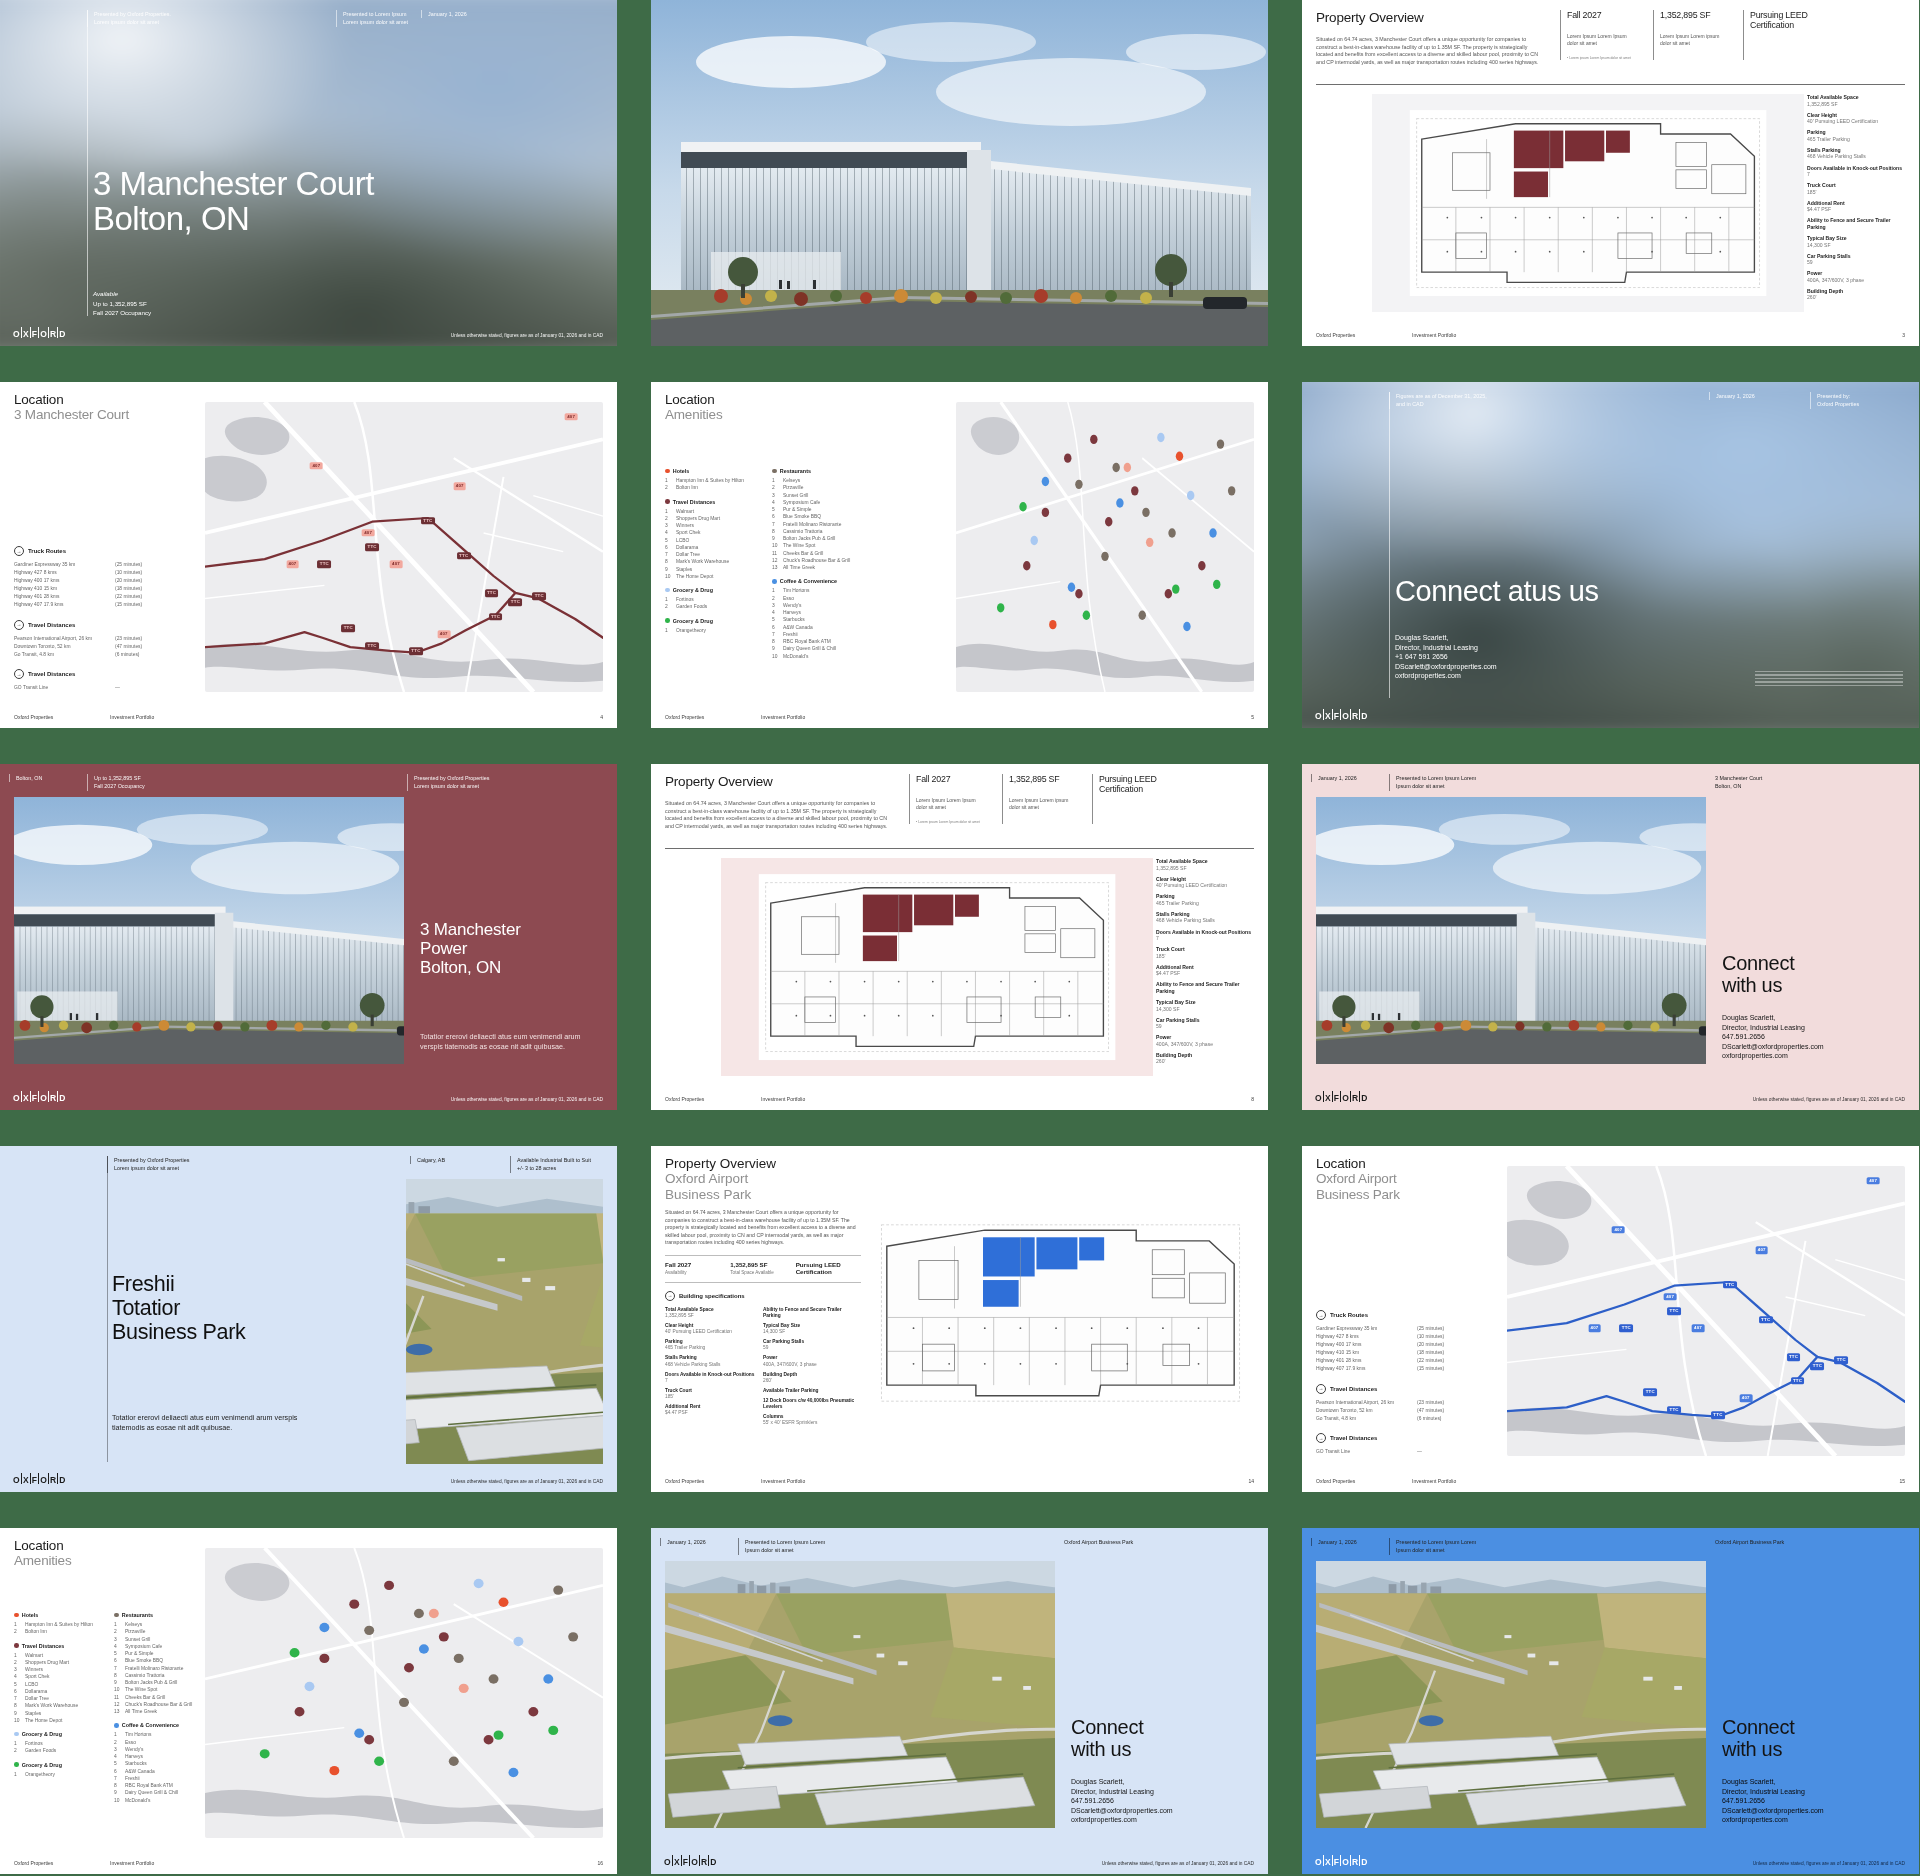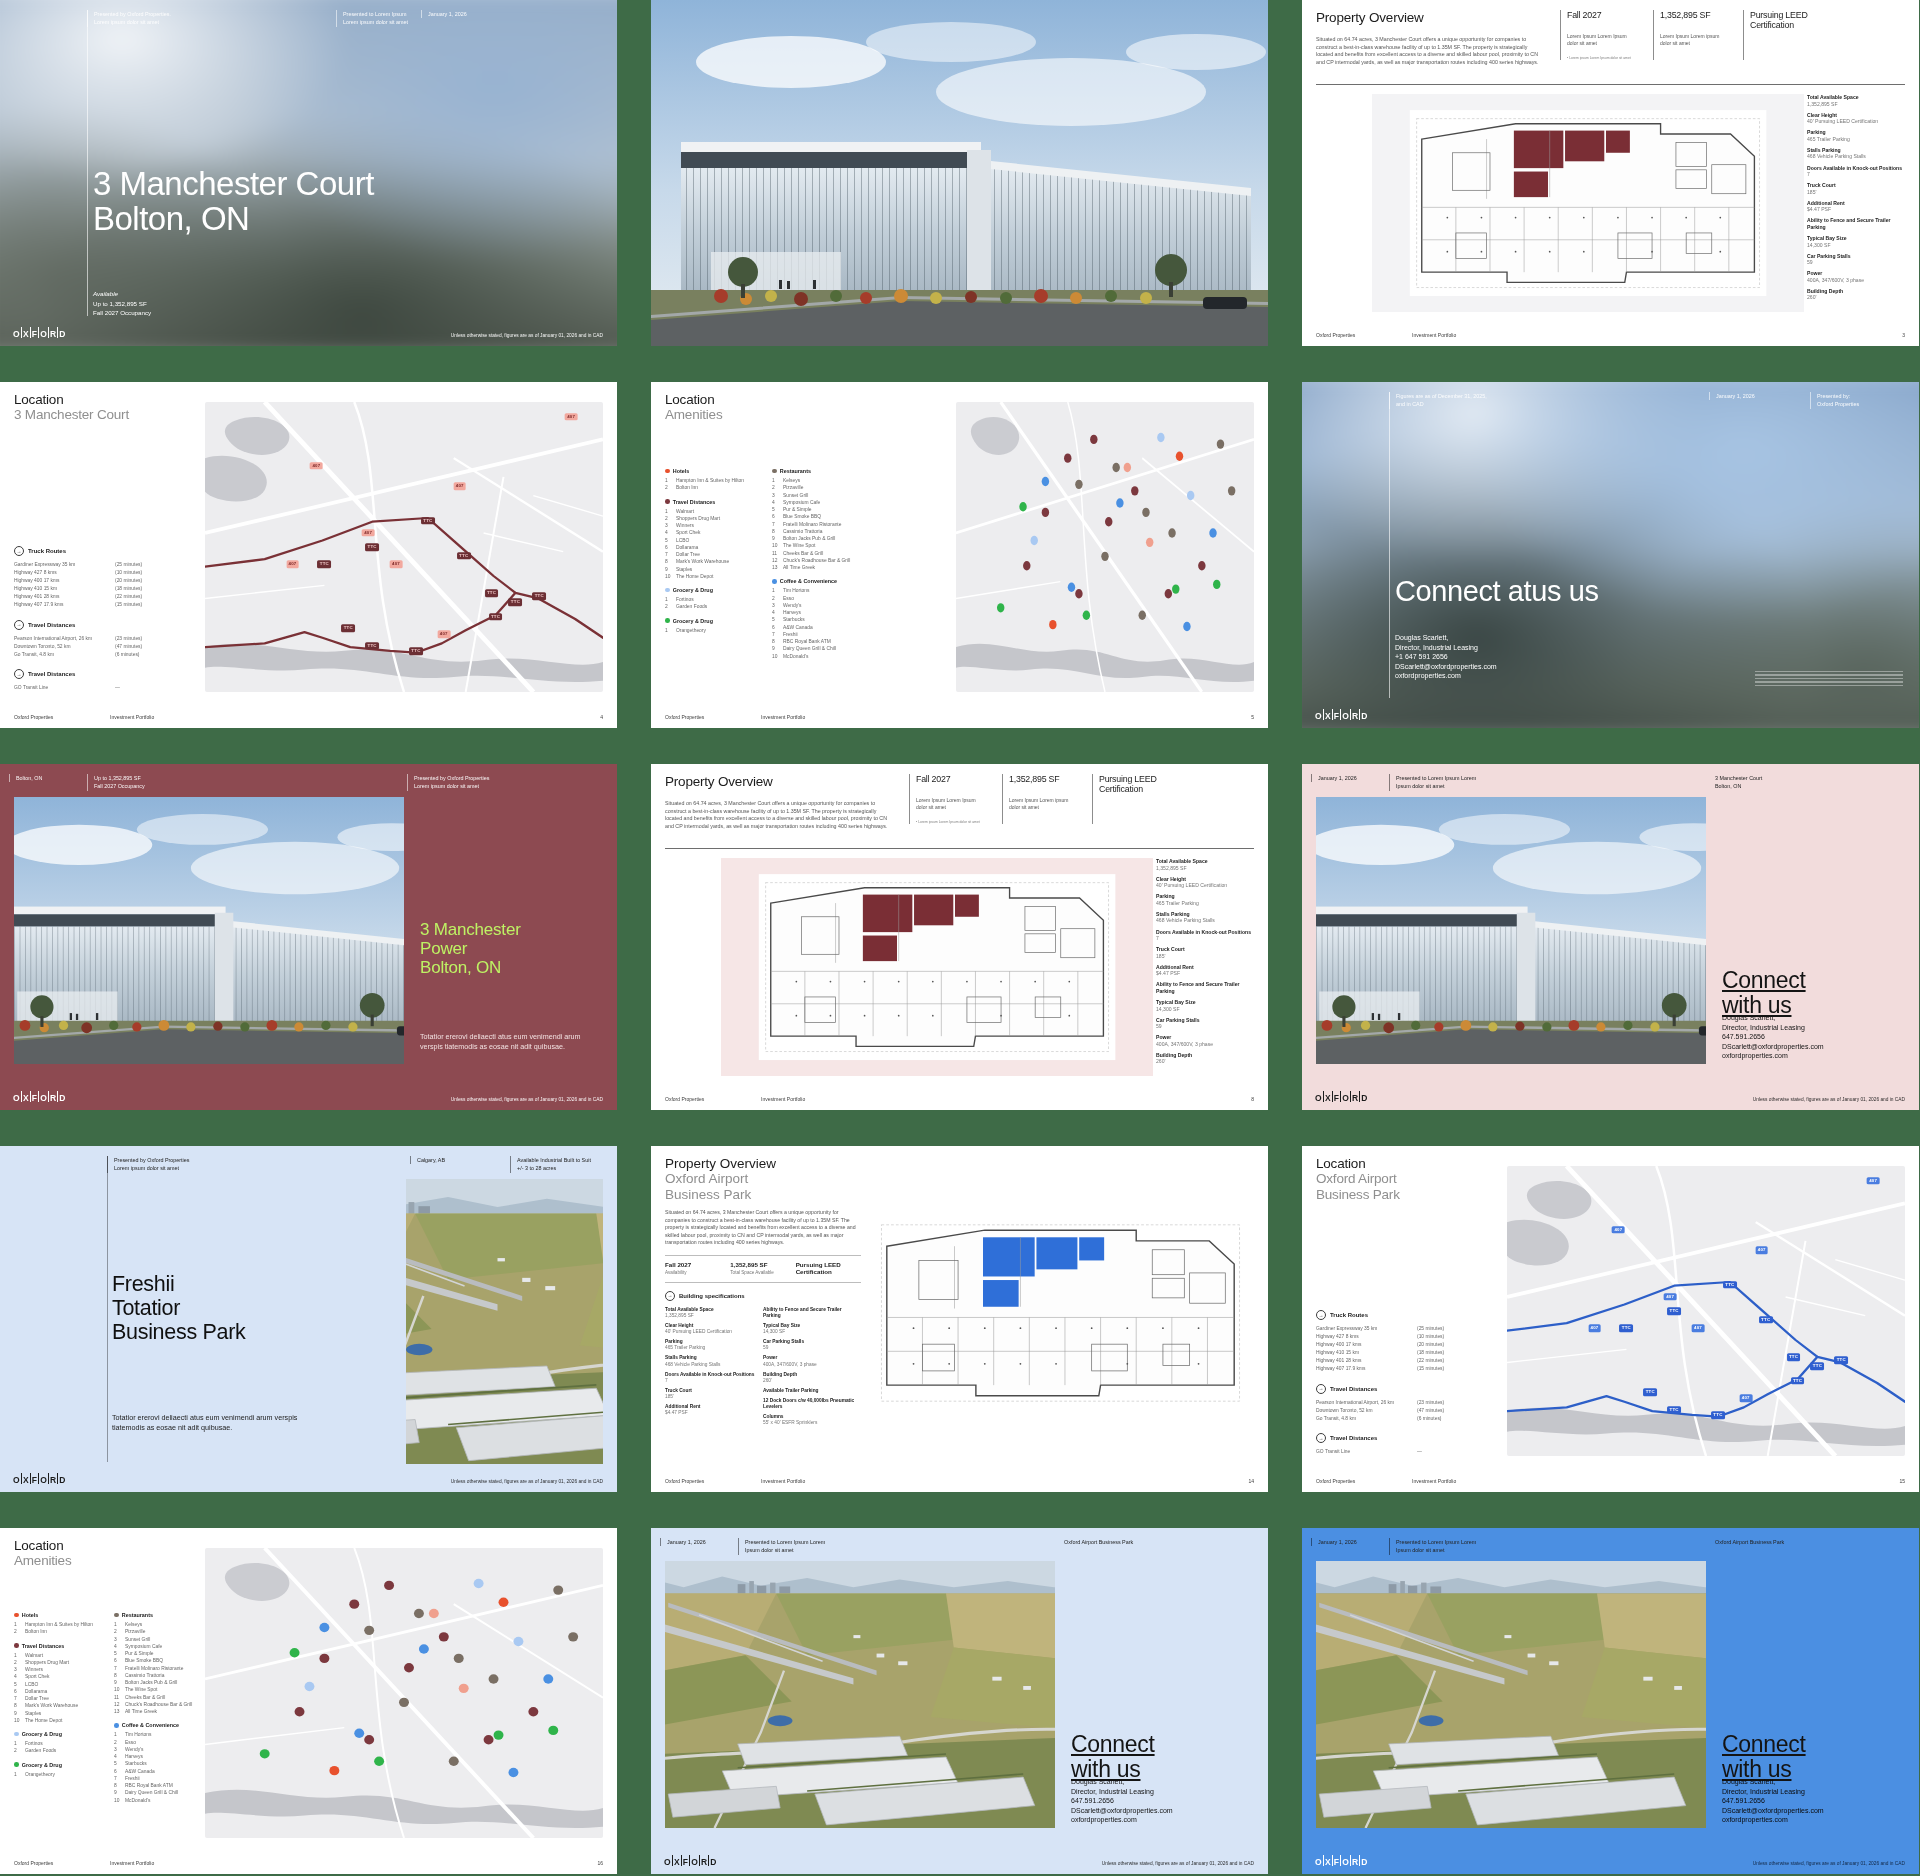--- a/index.html
+++ b/index.html
@@ -121,31 +121,31 @@
   .cat{margin-bottom:7px;}
   .cath{display:flex;align-items:center;margin-bottom:3px;}
   .dot{width:4.6px;height:4.6px;border-radius:50%;margin-right:3.2px;flex:none;}
   .catn{font-size:5.4px;font-weight:bold;color:#1c1c1c;}
   .ai{display:flex;font-size:4.9px;color:#666;line-height:1.48;}
   .ain{width:11px;flex:none;}
   .ait{flex:1;max-width:76px;}
 
   
   .cw-big{position:absolute;left:93px;top:193px;font-size:29px;color:#fff;letter-spacing:-.4px;z-index:3;}
-  .cw-title2{position:absolute;left:420px;top:204px;font-size:23px;line-height:1.1;letter-spacing:-.3px;color:#141414;z-index:3;text-decoration:underline;}
+  .cw-title2{position:absolute;left:420px;top:188px;font-size:20px;line-height:1.1;letter-spacing:-.3px;color:#141414;z-index:3;}
   .cw-contact{position:absolute;font-size:7px;line-height:1.36;color:#141414;z-index:3;}
   .cw-contact.onphoto{color:#fff;}
   .disc-bars{position:absolute;right:16px;bottom:40px;width:148px;z-index:3;}
   .disc-bars i{display:block;height:1.6px;background:rgba(255,255,255,.38);margin-bottom:1.9px;}
 
   
   .s-red{background:#8d4a51;}
   .photo-l{position:absolute;left:14px;top:33px;width:390px;height:267px;overflow:hidden;z-index:2;}
   .photo-l svg{width:100%;height:100%;display:block;}
-  .red-title{position:absolute;left:420px;top:156px;width:182px;font-size:17px;line-height:1.13;color:#bef264;letter-spacing:-.2px;z-index:3;}
+  .red-title{position:absolute;left:420px;top:156px;width:182px;font-size:17px;line-height:1.13;color:#ffffff;letter-spacing:-.2px;z-index:3;}
   .red-body{position:absolute;left:420px;top:268px;width:180px;font-size:7.2px;line-height:1.36;color:#f3e2e2;z-index:3;}
 
   
   .s-pink{background:#f2dcdc;}
   
   .s-lblue{background:#d7e4f6;}
   .s-blue{background:#4b8fe2;}
   .blue-title{position:absolute;left:112px;top:126px;margin:0;font-size:21.5px;line-height:1.12;font-weight:400;color:#101010;letter-spacing:-.3px;z-index:3;}
   .blue-body{position:absolute;left:112px;top:267px;width:205px;font-size:7.2px;line-height:1.36;color:#222;z-index:3;}
   .photo-r{position:absolute;left:406px;top:33px;width:197px;height:285px;overflow:hidden;z-index:2;}

